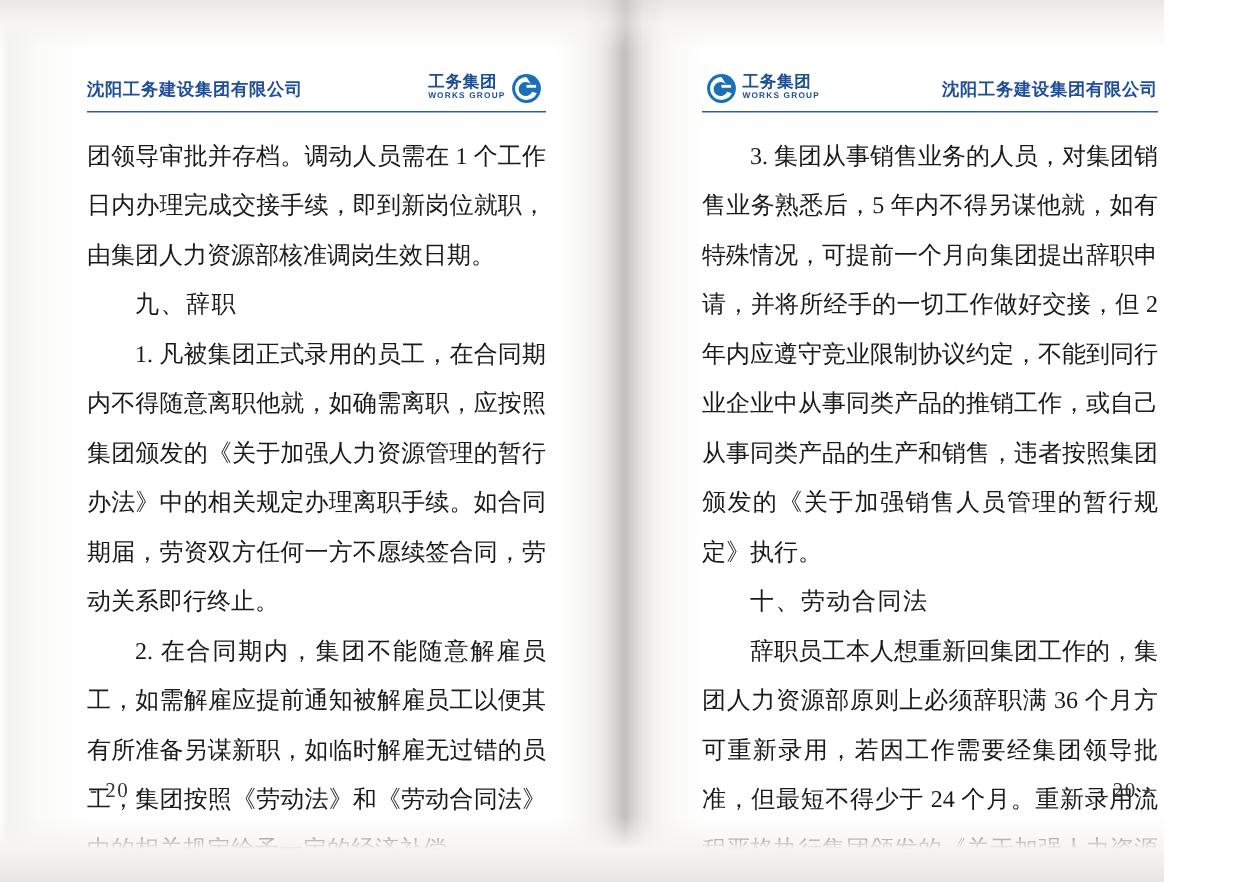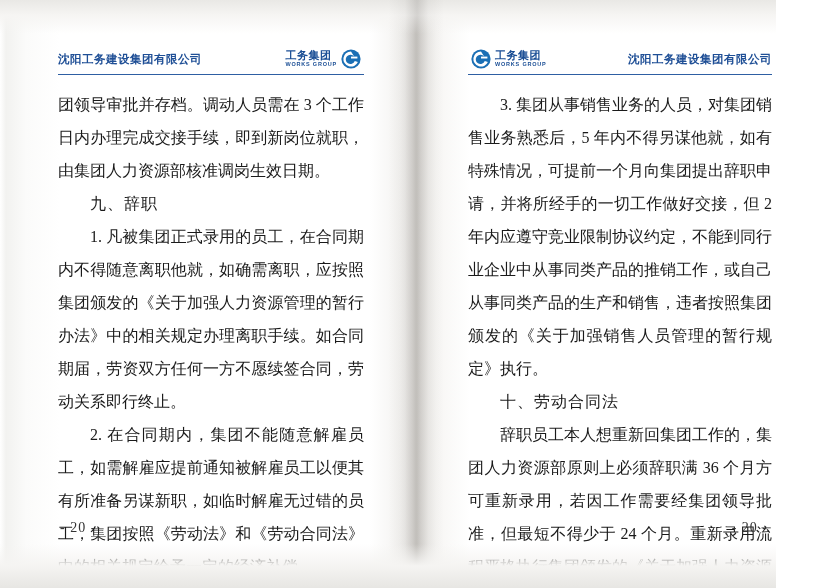--- a/index.html
+++ b/index.html
@@ -188,21 +188,21 @@
             <circle cx="13" cy="11" r="9.6" fill="#1a6fb5"></circle>
             <path d="M13 3.4a7.6 7.6 0 1 0 6.9 10.7l-3.1-1a4.7 4.7 0 1 1-0.6-4.6z" fill="#ffffff"></path>
             <path d="M13 8.6h6.4v1.9H13z" fill="#ffffff"></path>
           </svg>
         </span>
       </span>
       <span class="head-rule"></span>
     </div>
 
     <div class="body">
-      <p class="p">团领导审批并存档。调动人员需在 3 个工作日内办理完成交接手续，即到新岗位就职，由集团人力资源部核准调岗生效日期。</p>
+      <p class="p">团领导审批并存档。调动人员需在 1 个工作日内办理完成交接手续，即到新岗位就职，由集团人力资源部核准调岗生效日期。</p>
       <p class="h">九、辞职</p>
       <p class="p indent">1. 凡被集团正式录用的员工，在合同期内不得随意离职他就，如确需离职，应按照集团颁发的《关于加强人力资源管理的暂行办法》中的相关规定办理离职手续。如合同期届，劳资双方任何一方不愿续签合同，劳动关系即行终止。</p>
       <p class="p indent">2. 在合同期内，集团不能随意解雇员工，如需解雇应提前通知被解雇员工以便其有所准备另谋新职，如临时解雇无过错的员工，集团按照《劳动法》和《劳动合同法》中的相关规定给予一定的经济补偿。</p>
     </div>
 
     <div class="folio folio-left">- 20 -</div>
   </div>
 
   <div class="page page-right">
 

